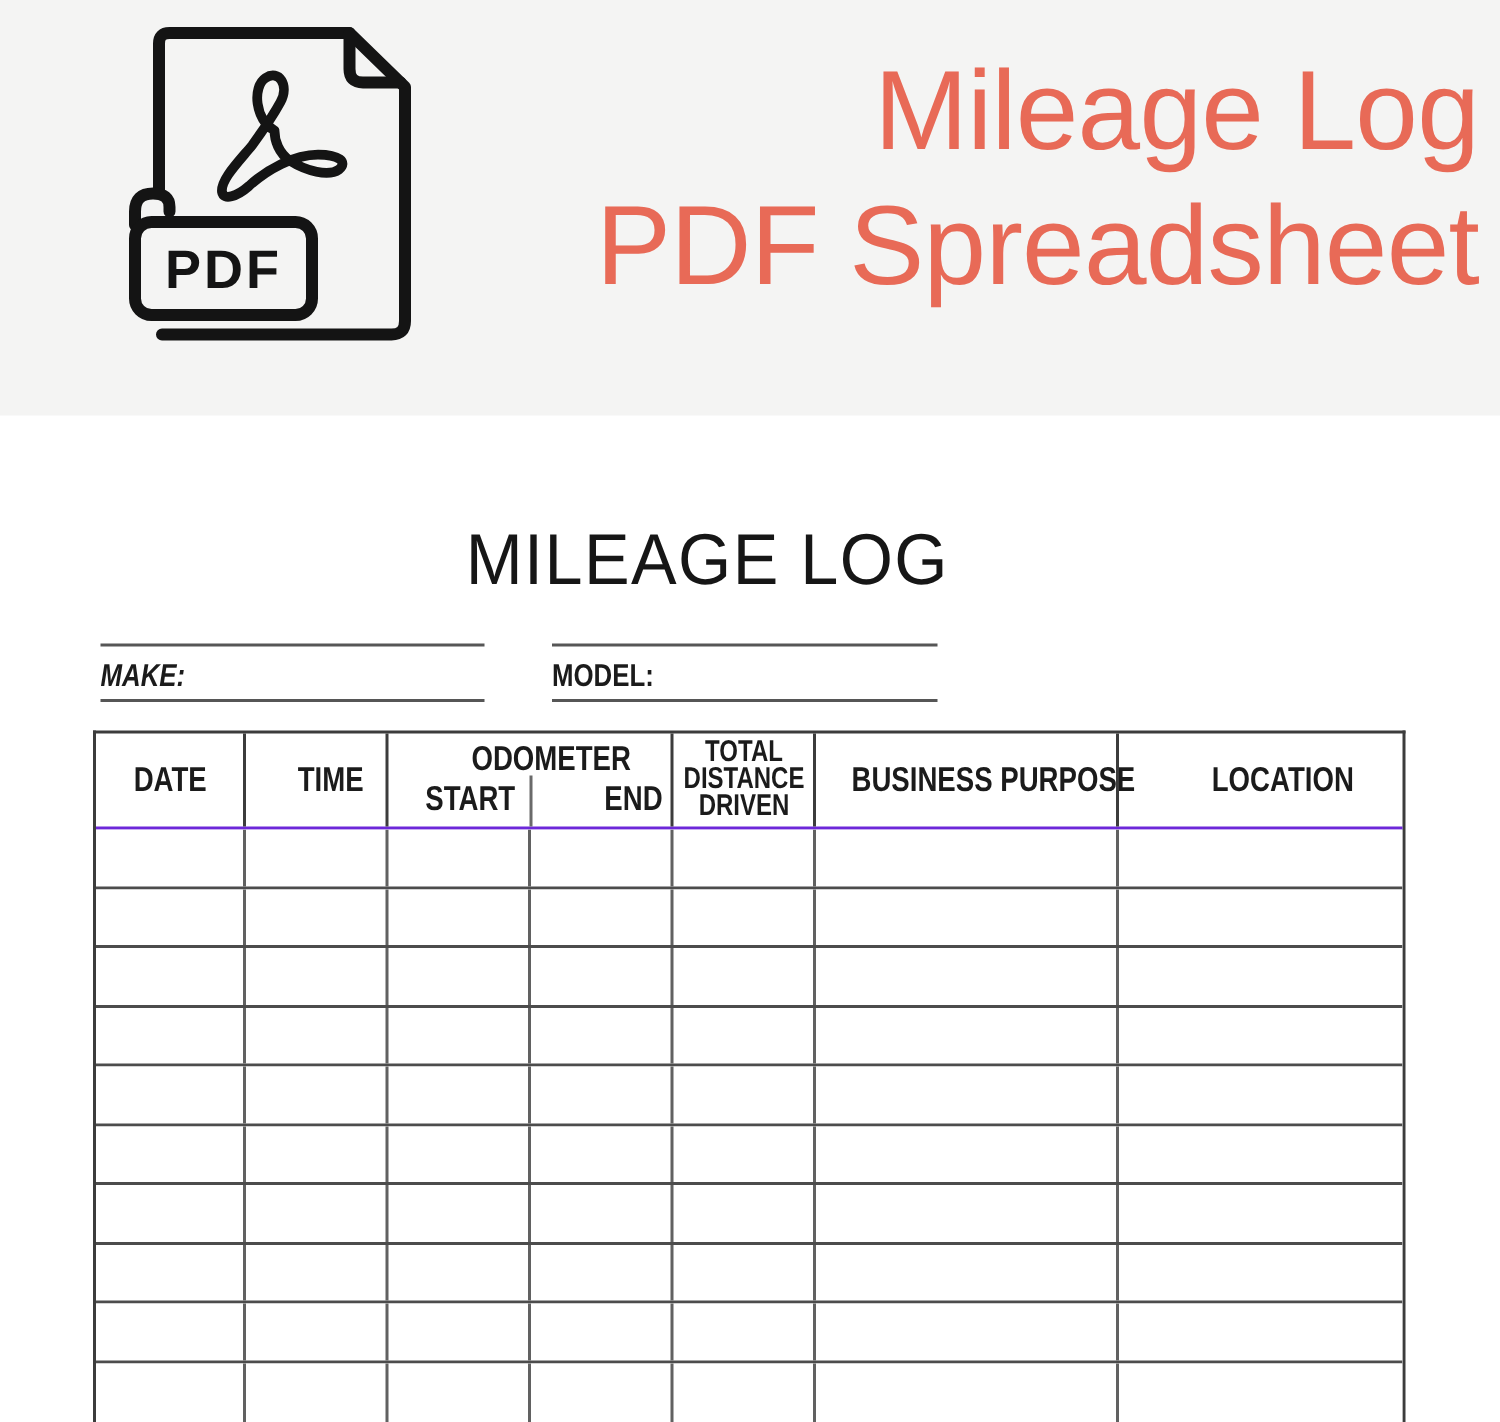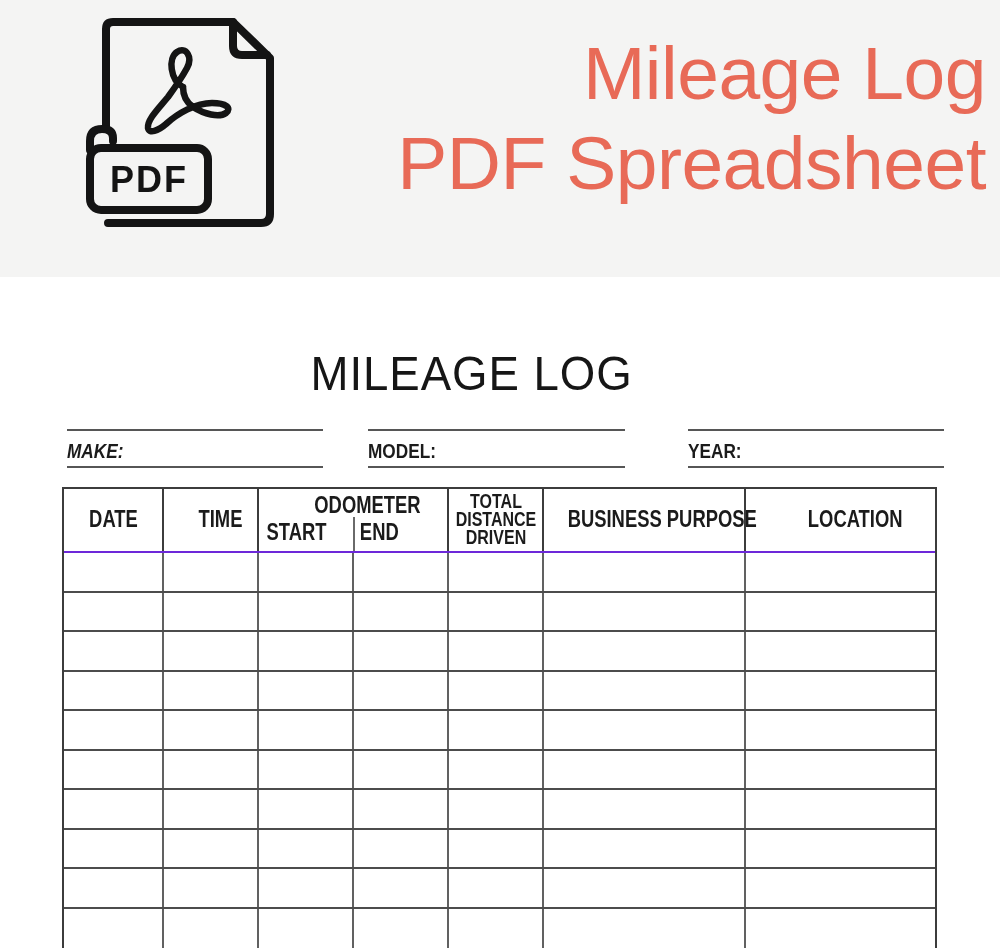--- a/index.html
+++ b/index.html
@@ -45,21 +45,21 @@
   .hc-odo{left:195px;width:216px;}
   .hc-total{left:385px;width:93px;}
   .hc-biz{left:480px;width:200px;}
   .hc-loc{left:682px;width:219px;}
   .hlabel{
     display:inline-block;font-size:23px;font-weight:bold;color:#1b1b1b;
     transform:scaleX(0.8);transform-origin:center;white-space:nowrap;
   }
   .vcenter .hlabel{margin-top:17px;}
   .odo-top{position:absolute;left:0;top:3px;width:100%;text-align:center;}
-  .odo-sub{position:absolute;top:30px;text-align:left;}
+  .odo-sub{position:absolute;top:30px;text-align:right;}
   .odo-start{left:0;width:92px;}
   .odo-end{left:96px;width:92px;}
   .total-label{
     display:block;width:116px;margin-left:-11px;margin-top:3px;
     font-size:20px;font-weight:bold;line-height:18px;color:#1b1b1b;
     transform:scaleX(0.8);transform-origin:center;text-align:center;
   }
   .hdiv{position:absolute;top:0;bottom:0;width:2px;background:#3c3c3c;}
   .hdiv-half{position:absolute;top:28px;bottom:0;width:1.5px;background:#6a6a6a;}
   .tbody{position:absolute;left:0;top:64px;right:0;height:420px;overflow:hidden;}
@@ -100,23 +100,20 @@
   <div class="sheet-title-wrap">
     <span class="sheet-title">MILEAGE LOG</span>
   </div>
 
   <div class="field field-make">
     <span class="field-label">MAKE:</span>
   </div>
   <div class="field field-model">
     <span class="field-label">MODEL:</span>
   </div>
-  <div class="field field-year">
-    <span class="field-label">YEAR:</span>
-  </div>
 
   <div class="log-table">
 
     <div class="thead">
       <div class="hcell hc-date vcenter">
         <span class="hlabel">DATE</span>
       </div>
       <div class="hcell hc-time vcenter">
         <span class="hlabel">TIME</span>
       </div>

